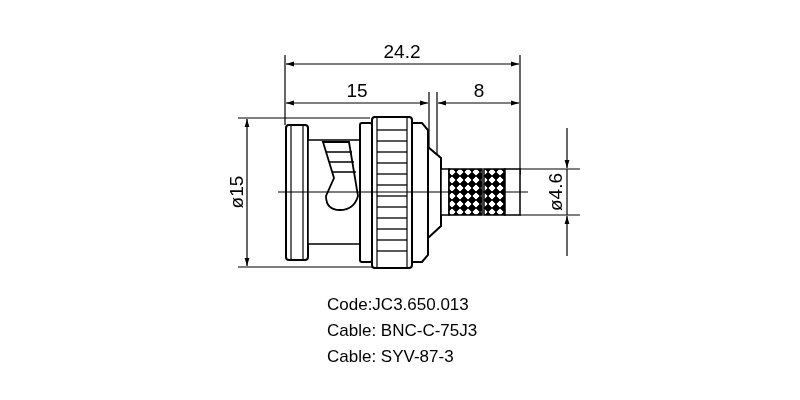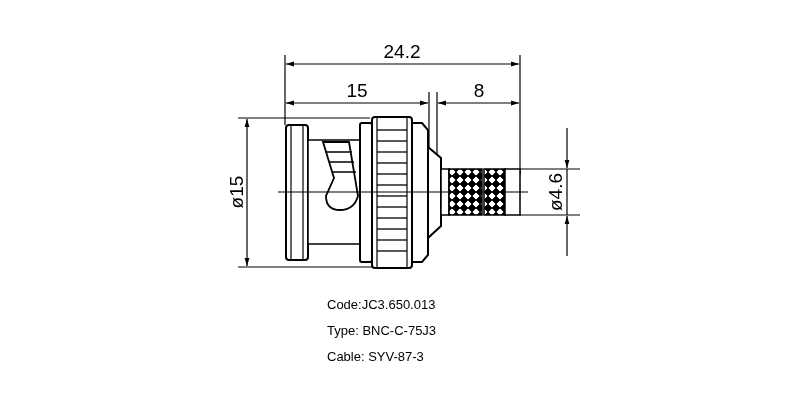--- a/index.html
+++ b/index.html
@@ -1,19 +1,19 @@
 <!DOCTYPE html>
 <html><head>
 <meta charset="utf-8">
 <style>
   html,body{margin:0;padding:0;background:#ffffff;}
   body{width:800px;height:400px;position:relative;overflow:hidden;font-family:"Liberation Sans",sans-serif;}
   #drawing{position:absolute;left:0;top:0;width:800px;height:400px;}
   .dimtext{font-family:"Liberation Sans",sans-serif;font-size:19px;fill:#000;}
-  .info{position:absolute;left:327px;top:292px;font-size:13px;line-height:26px;color:#000;font-family:"Liberation Sans",sans-serif;}
+  .info{position:absolute;left:327px;top:292px;font-size:17px;line-height:26px;color:#000;font-family:"Liberation Sans",sans-serif;}
   .info div{white-space:nowrap;}
 </style>
 </head>
 <body>
 
 <svg id="drawing" viewBox="0 0 800 400" xmlns="http://www.w3.org/2000/svg">
   <defs>
     <marker id="arr" viewBox="0 0 10 10" refX="10" refY="5" markerWidth="12" markerHeight="8" orient="auto-start-reverse" markerUnits="userSpaceOnUse">
       <path d="M0,2 L10,5 L0,8 z" fill="#000"></path>
     </marker>
@@ -92,15 +92,15 @@
     <rect x="449" y="169" width="33" height="46" fill="url(#knurl)" stroke-width="1.5"></rect>
     <rect x="484" y="169" width="21" height="46" fill="url(#knurl)" stroke-width="1.5"></rect>
     <path d="M505,169 L520,169 L520,215 L505,215 z" stroke-width="1.5"></path>
   </g>
 
   <line x1="278" y1="192" x2="528" y2="192" stroke="#000" stroke-width="1.2"></line>
 </svg>
 
 <div class="info">
   <div>Code:JC3.650.013</div>
-  <div>Type: BNC-C-75J3</div>
+  <div>Cable: BNC-C-75J3</div>
   <div>Cable: SYV-87-3</div>
 </div>
 
 </body></html>

